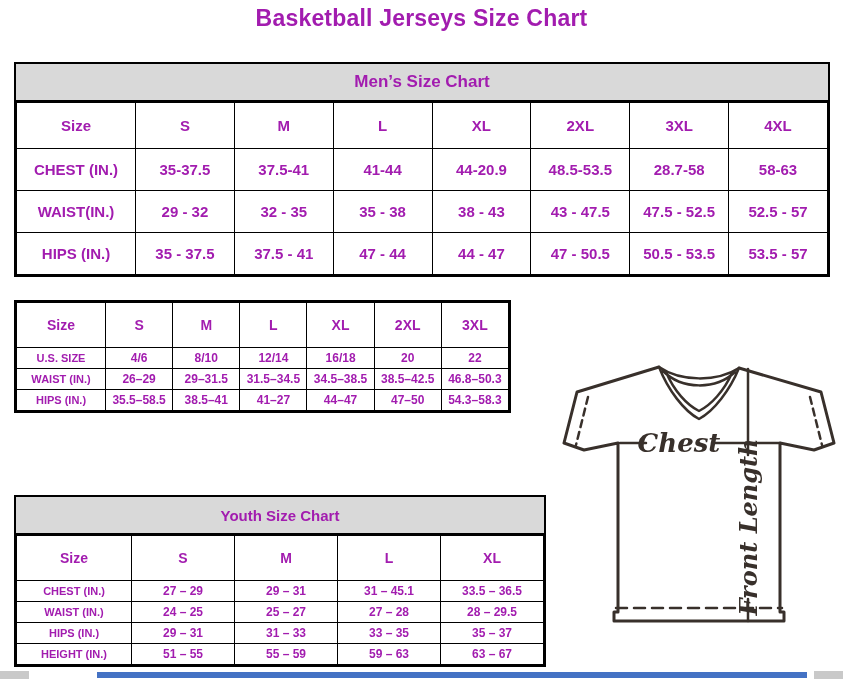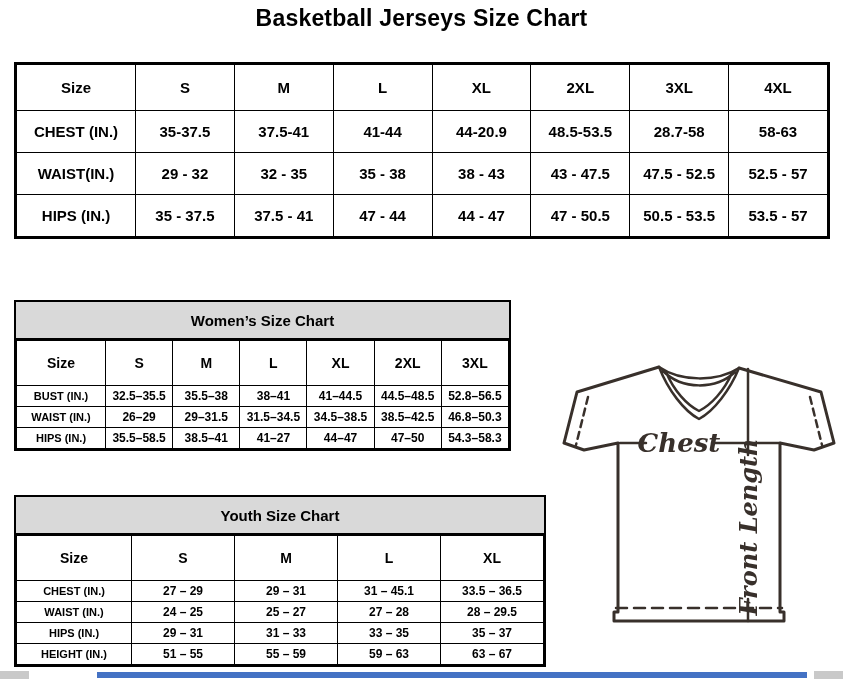--- a/index.html
+++ b/index.html
@@ -1,18 +1,18 @@
 <!DOCTYPE html>
 <html><head>
 <meta charset="utf-8">
 <style>
   html,body { margin:0; padding:0; background:#fff; }
   #stage {
     position:relative; width:843px; height:679px; background:#ffffff;
-    font-family:"Liberation Sans", sans-serif; color:#000000; overflow:hidden;
+    font-family:"Liberation Sans", sans-serif; color:#a21caf; overflow:hidden;
   }
   .page-title {
     position:absolute; top:5px; left:0; width:100%;
     text-align:center; font-size:23px; font-weight:bold; letter-spacing:0.2px;
   }
   
   .chart { position:absolute; border:2px solid #000; box-sizing:border-box; background:#fff; }
   .band {
     background:#d9d9d9; border-bottom:2px solid #000;
     display:flex; align-items:center; justify-content:center; font-weight:bold;
@@ -54,20 +54,21 @@
   #sb-thumb { position:absolute; left:97px; top:672px; width:710px; height:6px; background:#4472c4; }
 </style>
 </head>
 <body>
 
 <div id="stage">
 
   <div class="page-title">Basketball Jerseys Size Chart</div>
 
   <div class="chart" id="mens-chart">
+    <div class="band">Men’s Size Chart</div>
     <table>
         <thead>
           <tr>
             <th class="corner">Size</th>
             <th>S</th>
             <th>M</th>
             <th>L</th>
             <th>XL</th>
             <th>2XL</th>
             <th>3XL</th>
@@ -103,42 +104,41 @@
             <td>44 - 47</td>
             <td>47 - 50.5</td>
             <td>50.5 - 53.5</td>
             <td>53.5 - 57</td>
           </tr>
         </tbody>
       </table>
   </div>
 
   <div class="chart" id="womens-chart">
-    <div class="band">Women’s Size Chart</div>
     <table>
         <thead>
           <tr>
             <th class="corner">Size</th>
             <th>S</th>
             <th>M</th>
             <th>L</th>
             <th>XL</th>
             <th>2XL</th>
             <th>3XL</th>
           </tr>
         </thead>
         <tbody>
           <tr>
-            <th class="row-label">BUST (IN.)</th>
-            <td>32.5–35.5</td>
-            <td>35.5–38</td>
-            <td>38–41</td>
-            <td>41–44.5</td>
-            <td>44.5–48.5</td>
-            <td>52.8–56.5</td>
+            <th class="row-label">U.S. SIZE</th>
+            <td>4/6</td>
+            <td>8/10</td>
+            <td>12/14</td>
+            <td>16/18</td>
+            <td>20</td>
+            <td>22</td>
           </tr>
           <tr>
             <th class="row-label">WAIST (IN.)</th>
             <td>26–29</td>
             <td>29–31.5</td>
             <td>31.5–34.5</td>
             <td>34.5–38.5</td>
             <td>38.5–42.5</td>
             <td>46.8–50.3</td>
           </tr>

